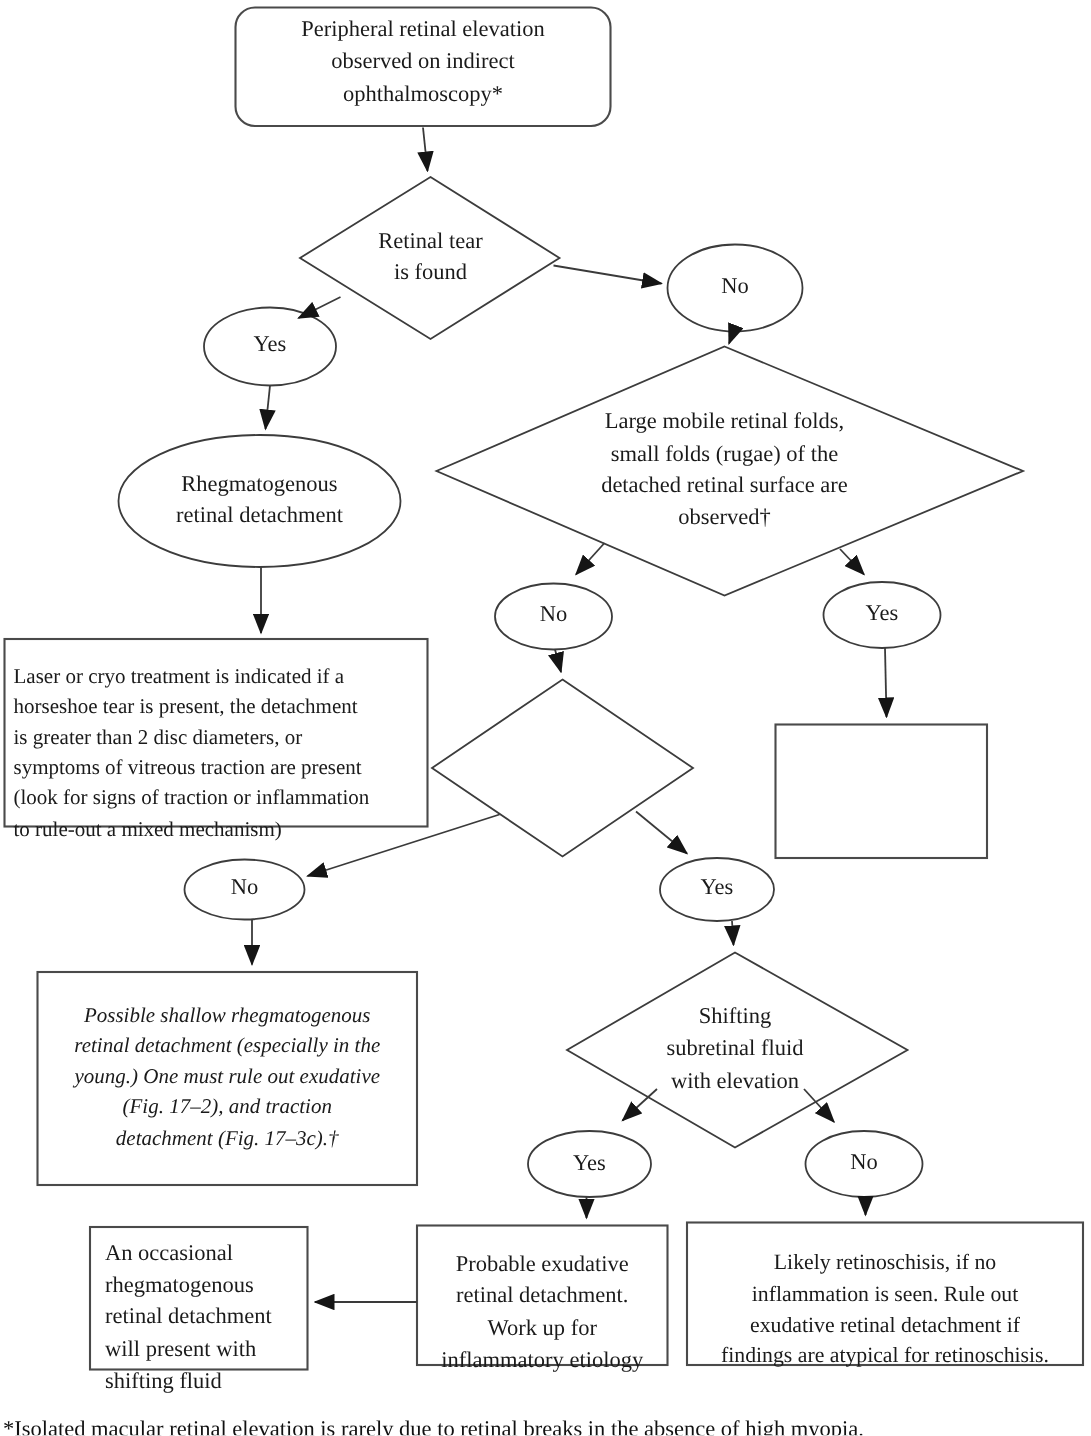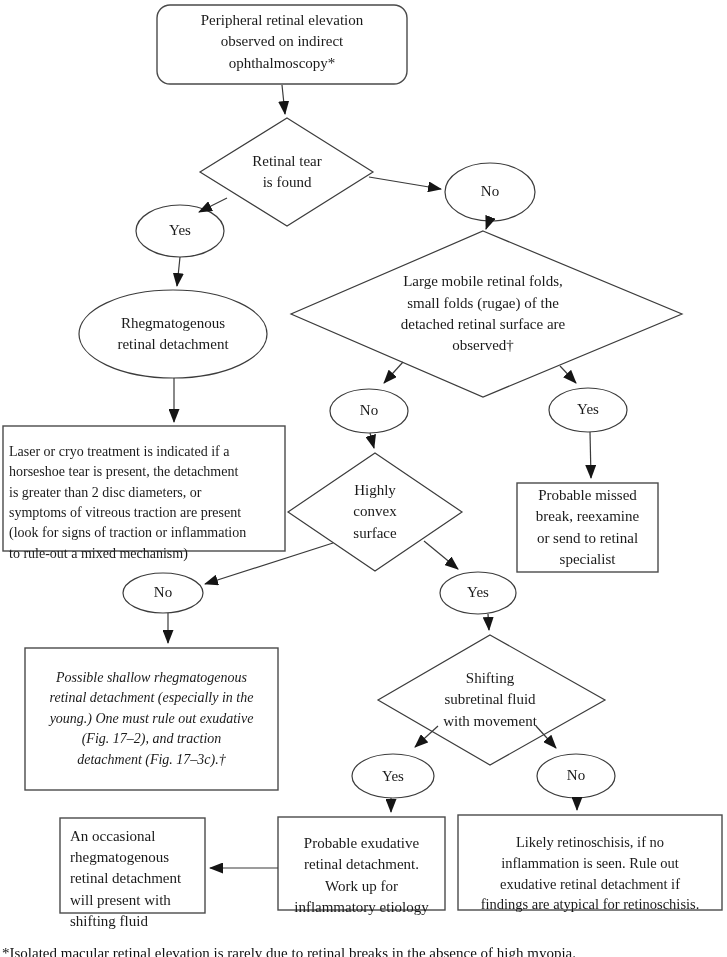--- a/index.html
+++ b/index.html
@@ -94,37 +94,30 @@
 is greater than 2 disc diameters, or
 symptoms of vitreous traction are present
 (look for signs of traction or inflammation
 to rule-out a mixed mechanism)</div>
   <div class="label" style="left:363px;top:267px;width:240px;height:94px;">Large mobile retinal folds,
 small folds (rugae) of the
 detached retinal surface are
 observed†</div>
   <div class="label" style="left:330px;top:389px;width:78px;height:44px;">No</div>
   <div class="label" style="left:549px;top:388px;width:78px;height:44px;">Yes</div>
-  <div class="label" style="left:517px;top:483px;width:141px;height:89px;">Probable missed
-break, reexamine
-or send to retinal
-specialist</div>
-  <div class="label" style="left:325px;top:477px;width:100px;height:70px;">Highly
-convex
-surface</div>
   <div class="label" style="left:123px;top:573px;width:80px;height:40px;">No</div>
   <div class="label small" style="left:25px;top:648px;width:253px;height:142px;font-style:italic;">Possible shallow rhegmatogenous
 retinal detachment (especially in the
 young.) One must rule out exudative
 (Fig. 17–2), and traction
 detachment (Fig. 17–3c).†</div>
   <div class="label" style="left:440px;top:572px;width:76px;height:42px;">Yes</div>
   <div class="label" style="left:410px;top:665px;width:160px;height:70px;">Shifting
 subretinal fluid
-with movement</div>
+with elevation</div>
   <div class="label" style="left:352px;top:754px;width:82px;height:45px;">Yes</div>
   <div class="label" style="left:537px;top:754px;width:78px;height:44px;">No</div>
   <div class="label" style="left:278px;top:817px;width:167px;height:117px;">Probable exudative
 retinal detachment.
 Work up for
 inflammatory etiology</div>
   <div class="label mid" style="left:458px;top:815px;width:264px;height:117px;">Likely retinoschisis, if no
 inflammation is seen. Rule out
 exudative retinal detachment if
 findings are atypical for retinoschisis.</div>

